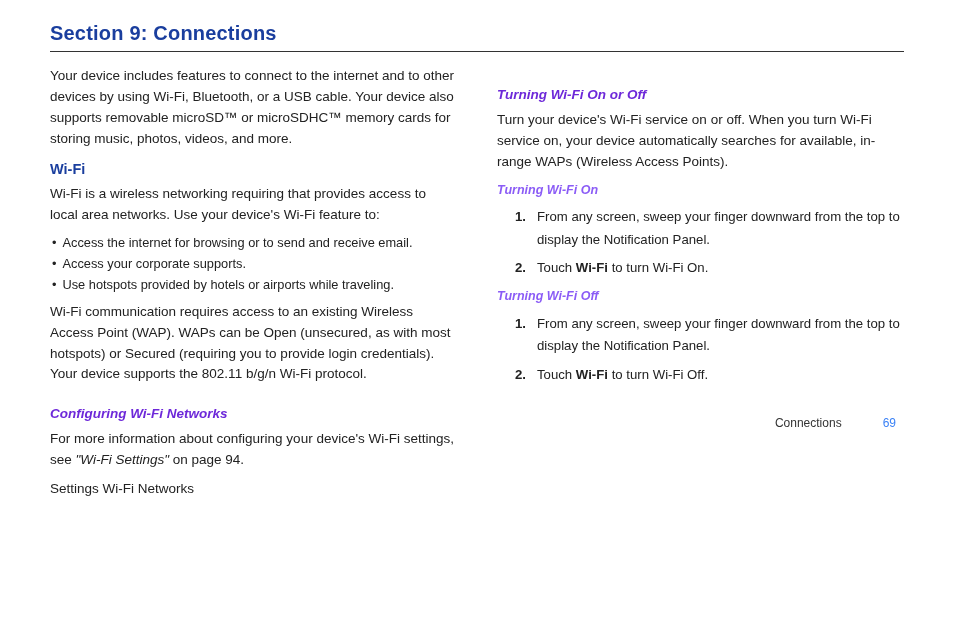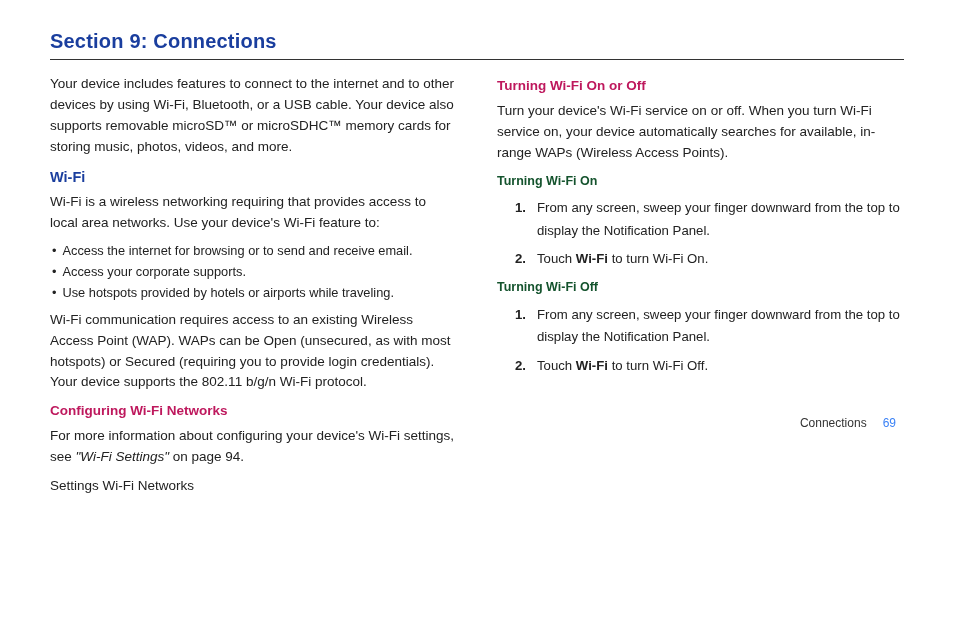--- a/index.html
+++ b/index.html
@@ -1,50 +1,50 @@
 <!DOCTYPE html>
 <html><head>
 <meta charset="utf-8">
 <style>
   * { box-sizing: border-box; margin: 0; padding: 0; }
   html, body { width: 954px; height: 636px; background: #fff; font-family: Arial, Helvetica, sans-serif; color: #222; }
-  .page { padding: 30px 50px 20px 50px; position: relative; height: 452px; }
+  .page { padding: 22px 50px 20px 50px; position: relative; height: 452px; }
   .section-title {
     color: #1a3e9e;
     font-size: 20px;
     font-weight: bold;
     letter-spacing: 0.2px;
     padding-bottom: 6px;
     border-bottom: 1px solid #333;
     margin-bottom: 14px;
     font-stretch: condensed;
   }
   .columns { display: flex; gap: 40px; }
   .col { flex: 1; font-size: 13.5px; line-height: 1.55; font-stretch: condensed; }
   .para { margin-bottom: 8px; }
   .h2 {
     color: #1a3e9e; font-weight: bold; font-size: 14.5px; margin: 6px 0 4px 0; font-stretch: condensed;
   }
   .h3 {
-    color: #be185d; font-weight: bold; font-size: 13.5px; margin: 2px 0 4px 0; font-stretch: condensed;
+    color: #6d28d9; font-style: italic; font-weight: bold; font-size: 13.5px; margin: 19px 0 4px 0; font-stretch: condensed;
   }
   .h4 {
-    color: #14532d; font-weight: bold; font-size: 12.5px; margin: 6px 0 4px 0; font-stretch: condensed;
+    color: #8b5cf6; font-weight: bold; font-size: 12.5px; margin: 6px 0 4px 0; font-stretch: condensed; font-style: italic;
   }
   .bullets { margin-bottom: 8px; }
   .bullet { display: flex; font-size: 12.8px; margin: 3px 0; line-height: 1.4; }
   .bullet .dot { margin: 0 6px 0 2px; }
   .ol { margin-bottom: 8px; }
   .oi { display: flex; font-size: 13.2px; margin: 6px 0; padding-left: 18px; line-height: 1.7; }
   .oi .num { font-weight: bold; width: 22px; flex-shrink: 0; }
   .oi .txt b { font-weight: bold; }
   .ref-ital { font-style: italic; }
   .footer {
     position: absolute; bottom: 22px; right: 58px; font-size: 12px; color: #333;
-    display: flex; gap: 16px; align-items: center; font-stretch: condensed; margin-top: 30px;
+    display: flex; gap: 41px; align-items: center; font-stretch: condensed; margin-top: 30px;
   }
   .footer .pn { color: #3b82f6; }
 </style>
 </head>
 <body>
 
 <div class="page">
   <h1 class="section-title">Section 9: Connections</h1>
 
   <div class="columns">

